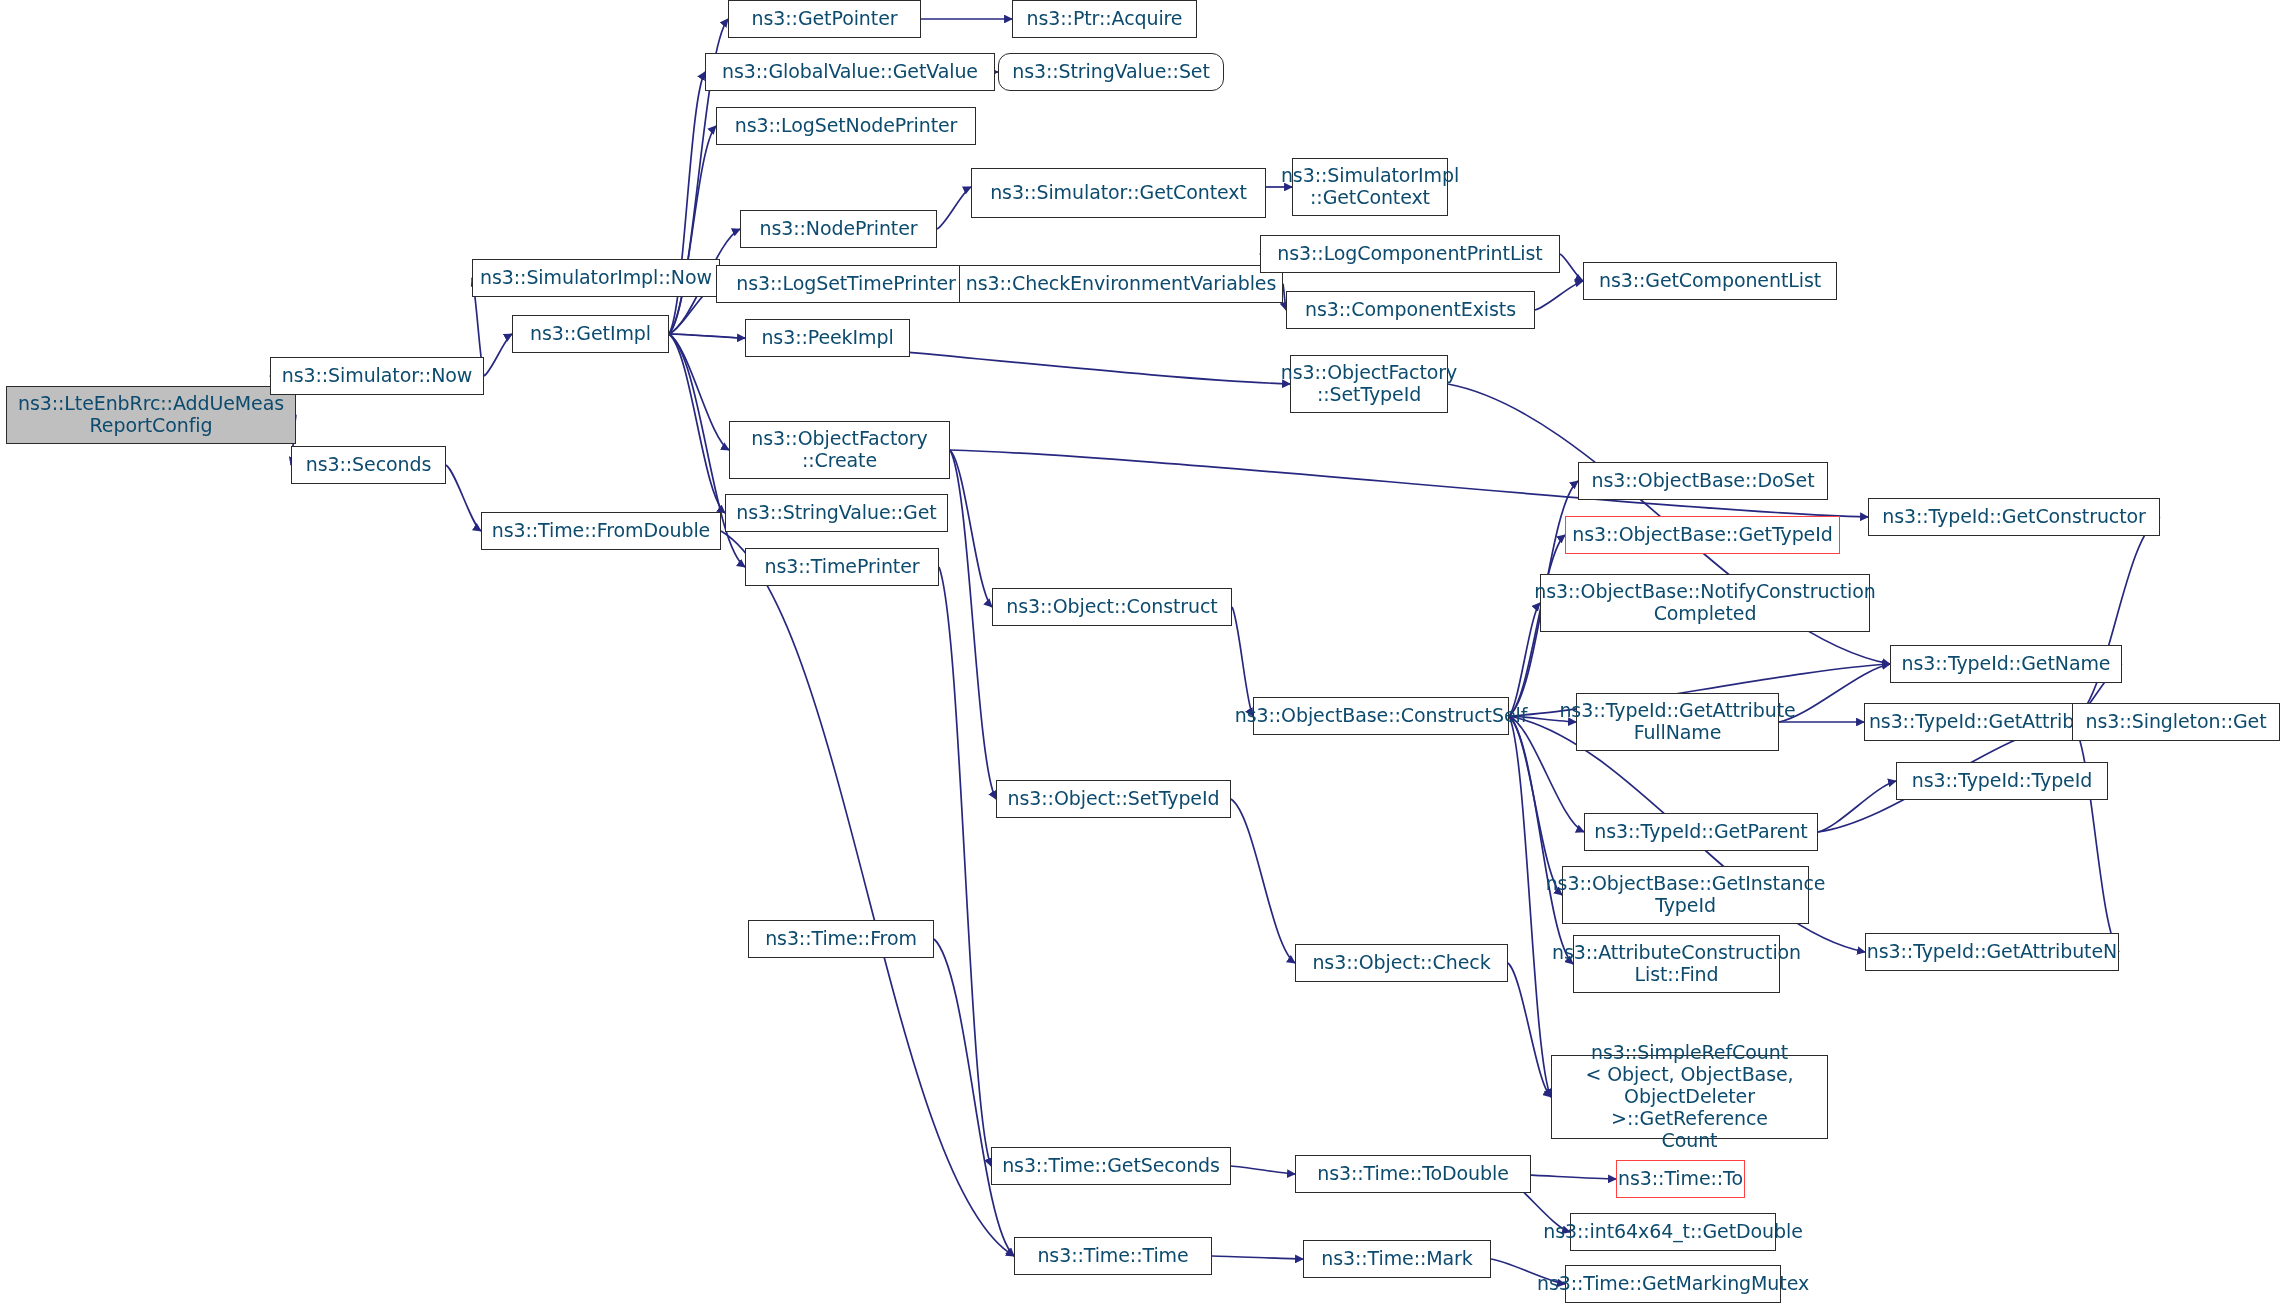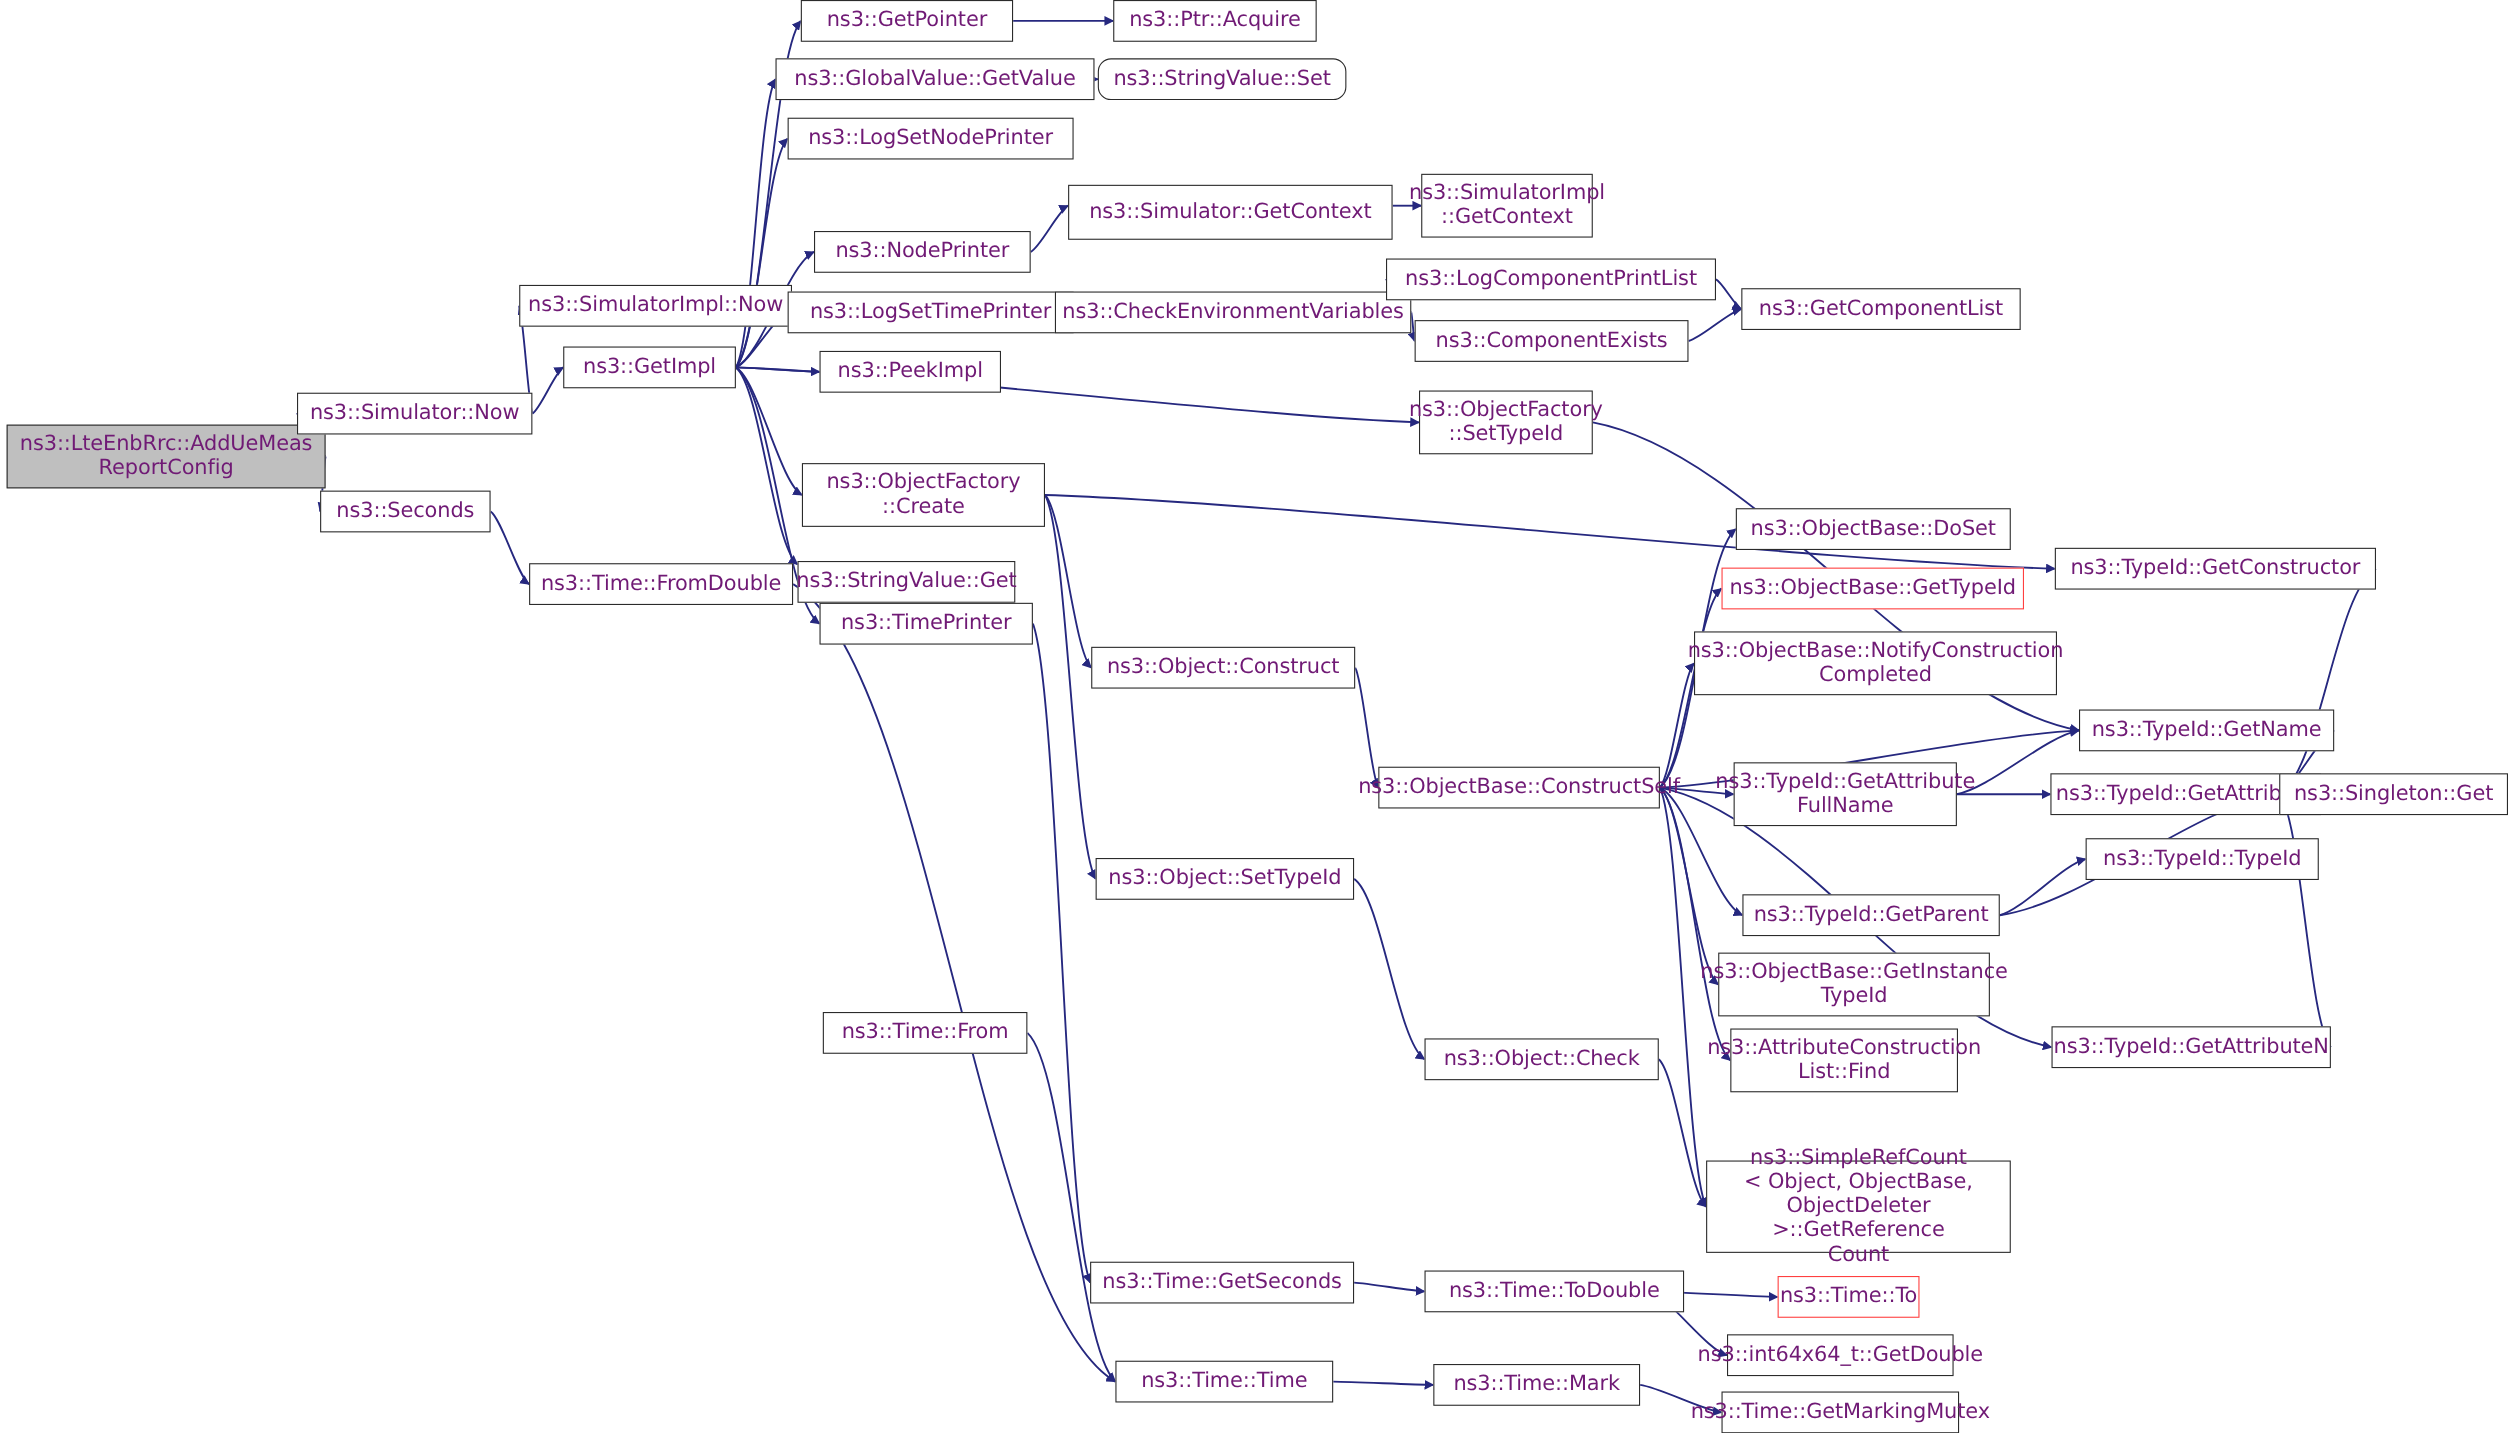--- a/index.html
+++ b/index.html
@@ -25,21 +25,21 @@
     position: absolute;
     box-sizing: border-box;
     background: #ffffff;
     border: 1.6px solid #2b2b2b;
     display: flex;
     align-items: center;
     justify-content: center;
     text-align: center;
     font-size: 19px;
     line-height: 1.15;
-    color: #701a75;
+    color: #0c4a6e;
     letter-spacing: -0.1px;
     white-space: pre-line;
     z-index: 5;
     padding: 1px 3px;
   }
   .node.root {
     background: #bfbfbf;
     border-color: #2b2b2b;
     text-align: center;
   }
@@ -128,21 +128,21 @@
       <div class="node" style="left: 512px; top: 315px; width: 157px; height: 38px;">ns3::GetImpl</div>
       <div class="node" style="left: 481px; top: 512px; width: 240px; height: 38px;">ns3::Time::FromDouble</div>
       <div class="node" style="left: 728px; top: 0px; width: 193px; height: 38px;">ns3::GetPointer</div>
       <div class="node" style="left: 705px; top: 53px; width: 290px; height: 38px;">ns3::GlobalValue::GetValue</div>
       <div class="node" style="left: 716px; top: 107px; width: 260px; height: 38px;">ns3::LogSetNodePrinter</div>
       <div class="node" style="left: 740px; top: 210px; width: 197px; height: 38px;">ns3::NodePrinter</div>
       <div class="node" style="left: 716px; top: 265px; width: 260px; height: 38px;">ns3::LogSetTimePrinter</div>
       <div class="node" style="left: 745px; top: 319px; width: 165px; height: 38px;">ns3::PeekImpl</div>
       <div class="node" style="left: 729px; top: 421px; width: 221px; height: 58px;">ns3::ObjectFactory
 ::Create</div>
-      <div class="node" style="left: 725px; top: 510px; width: 198px; height: 38px; text-align: right;">ns3::StringValue::Get</div>
+      <div class="node" style="left: 725px; top: 494px; width: 223px; height: 38px; text-align: right;">ns3::StringValue::Get</div>
       <div class="node" style="left: 745px; top: 548px; width: 194px; height: 38px;">ns3::TimePrinter</div>
       <div class="node" style="left: 748px; top: 920px; width: 186px; height: 38px;">ns3::Time::From</div>
       <div class="node" style="left: 971px; top: 168px; width: 295px; height: 50px;">ns3::Simulator::GetContext</div>
       <div class="node" style="left: 959px; top: 265px; width: 324px; height: 38px;">ns3::CheckEnvironmentVariables</div>
       <div class="node" style="left: 992px; top: 588px; width: 240px; height: 38px;">ns3::Object::Construct</div>
       <div class="node" style="left: 996px; top: 780px; width: 235px; height: 38px;">ns3::Object::SetTypeId</div>
       <div class="node" style="left: 1295px; top: 944px; width: 213px; height: 38px;">ns3::Object::Check</div>
       <div class="node" style="left: 991px; top: 1147px; width: 240px; height: 38px;">ns3::Time::GetSeconds</div>
       <div class="node" style="left: 1014px; top: 1237px; width: 198px; height: 38px;">ns3::Time::Time</div>
       <div class="node" style="left: 1292px; top: 158px; width: 156px; height: 58px;">ns3::SimulatorImpl

